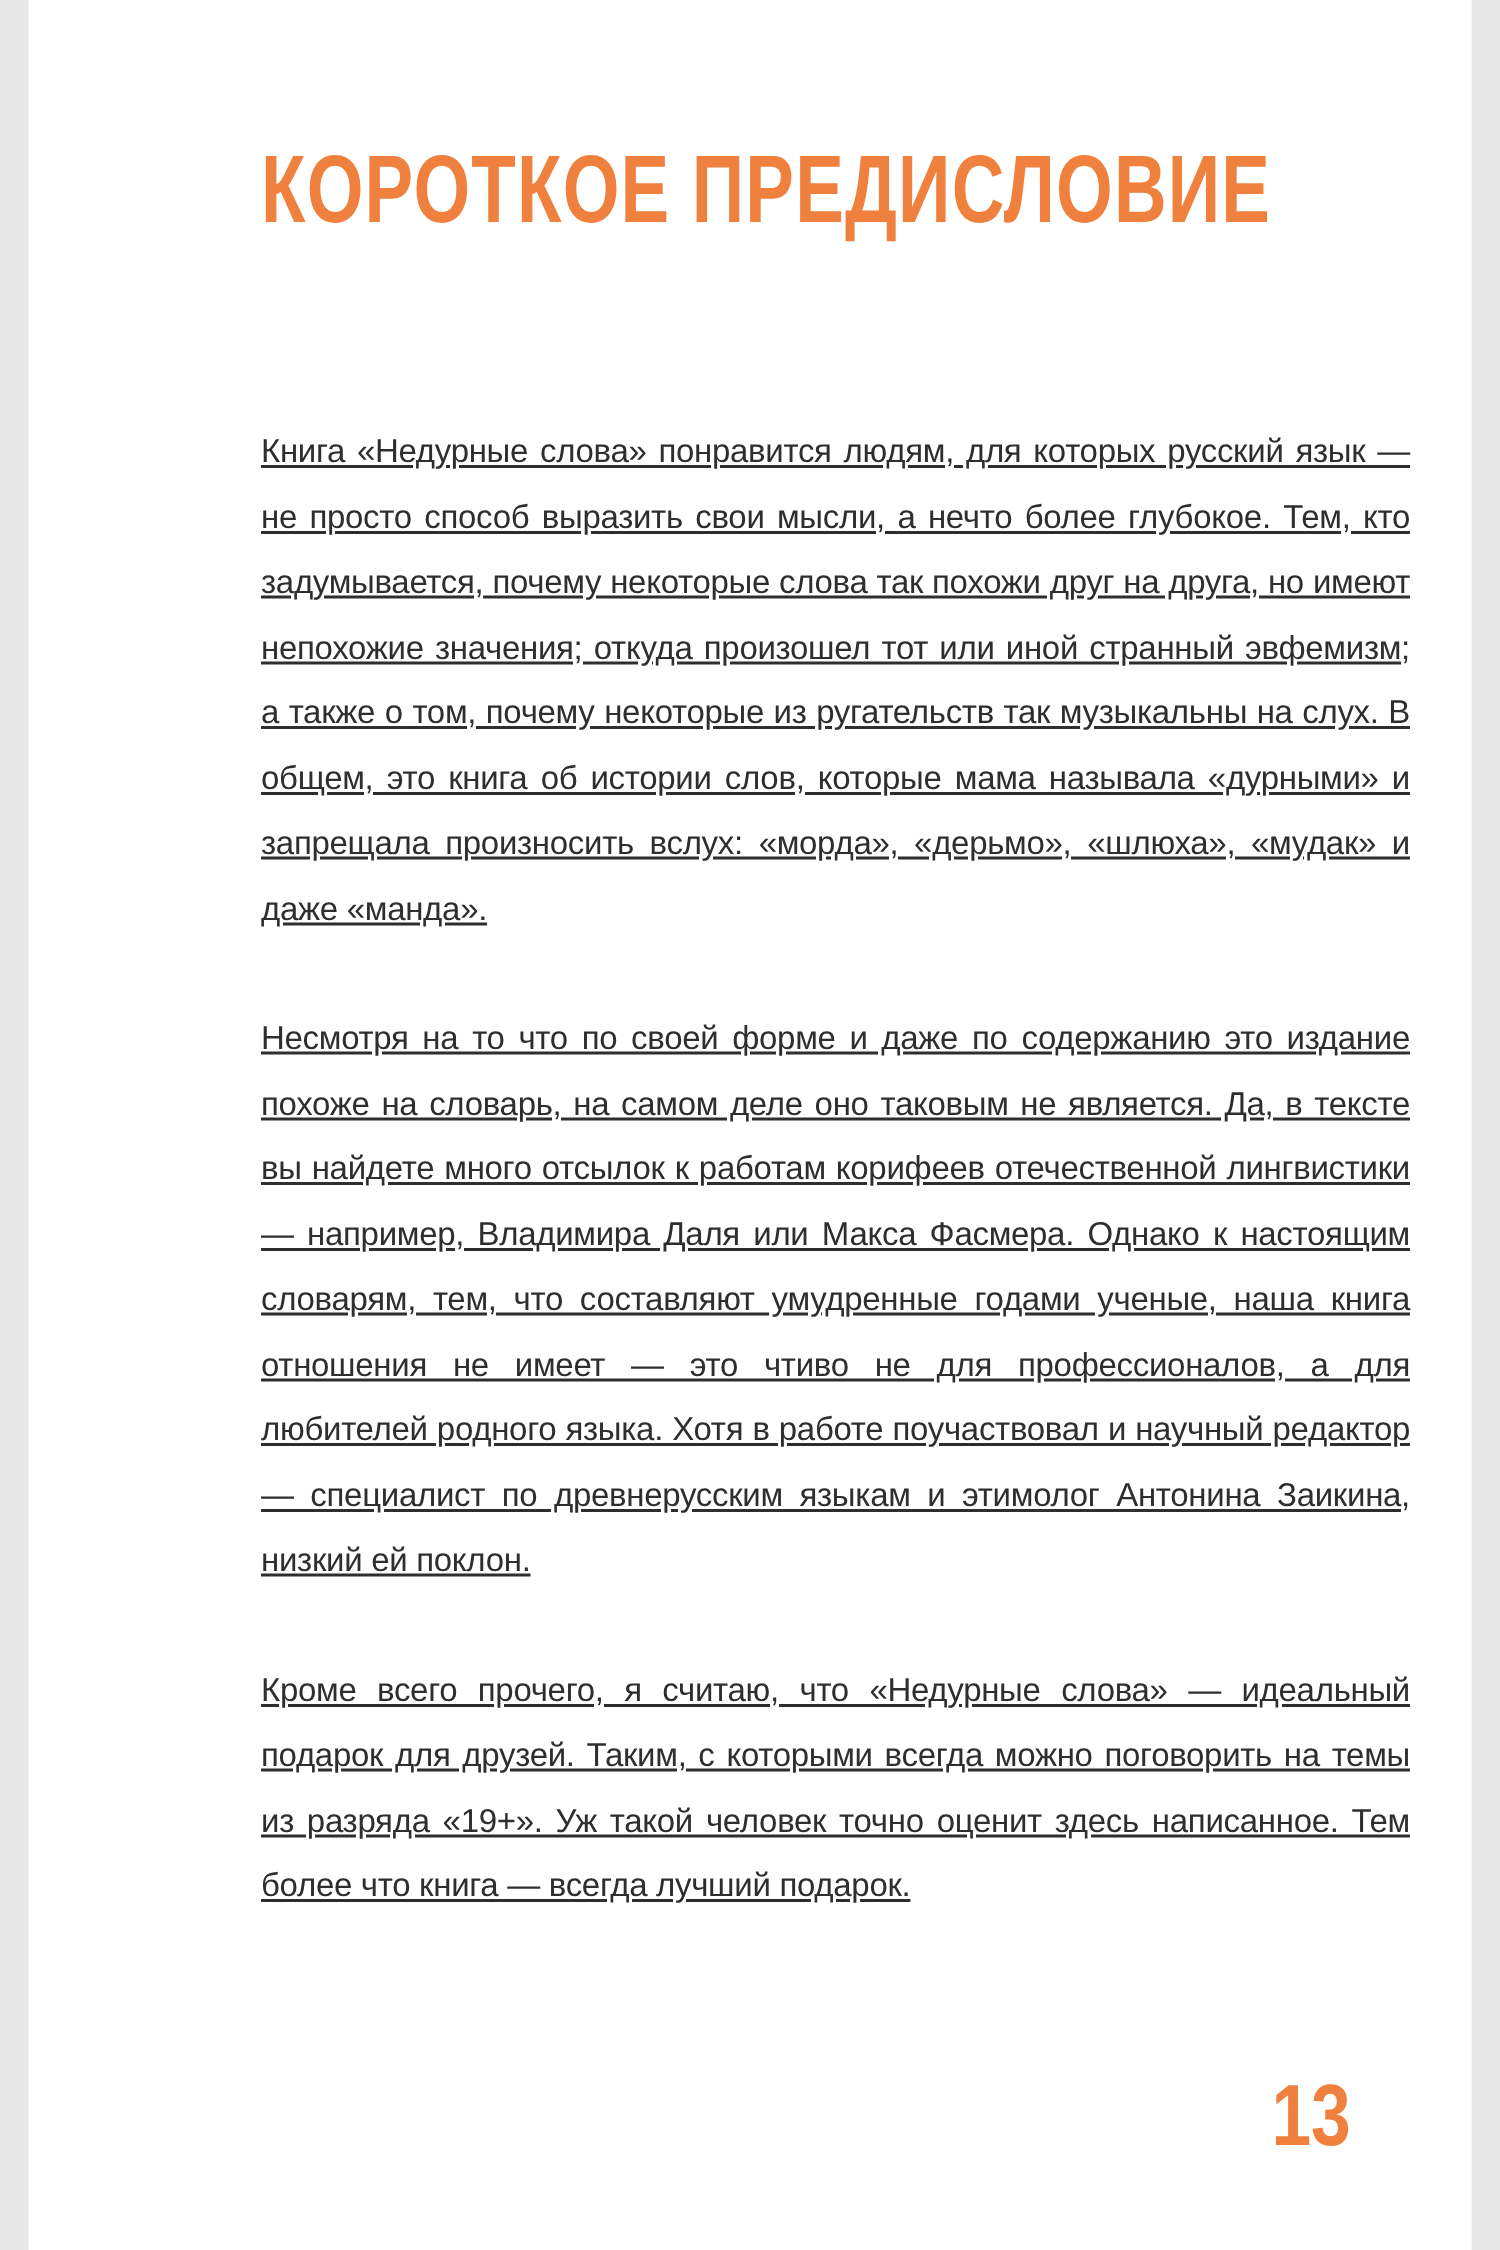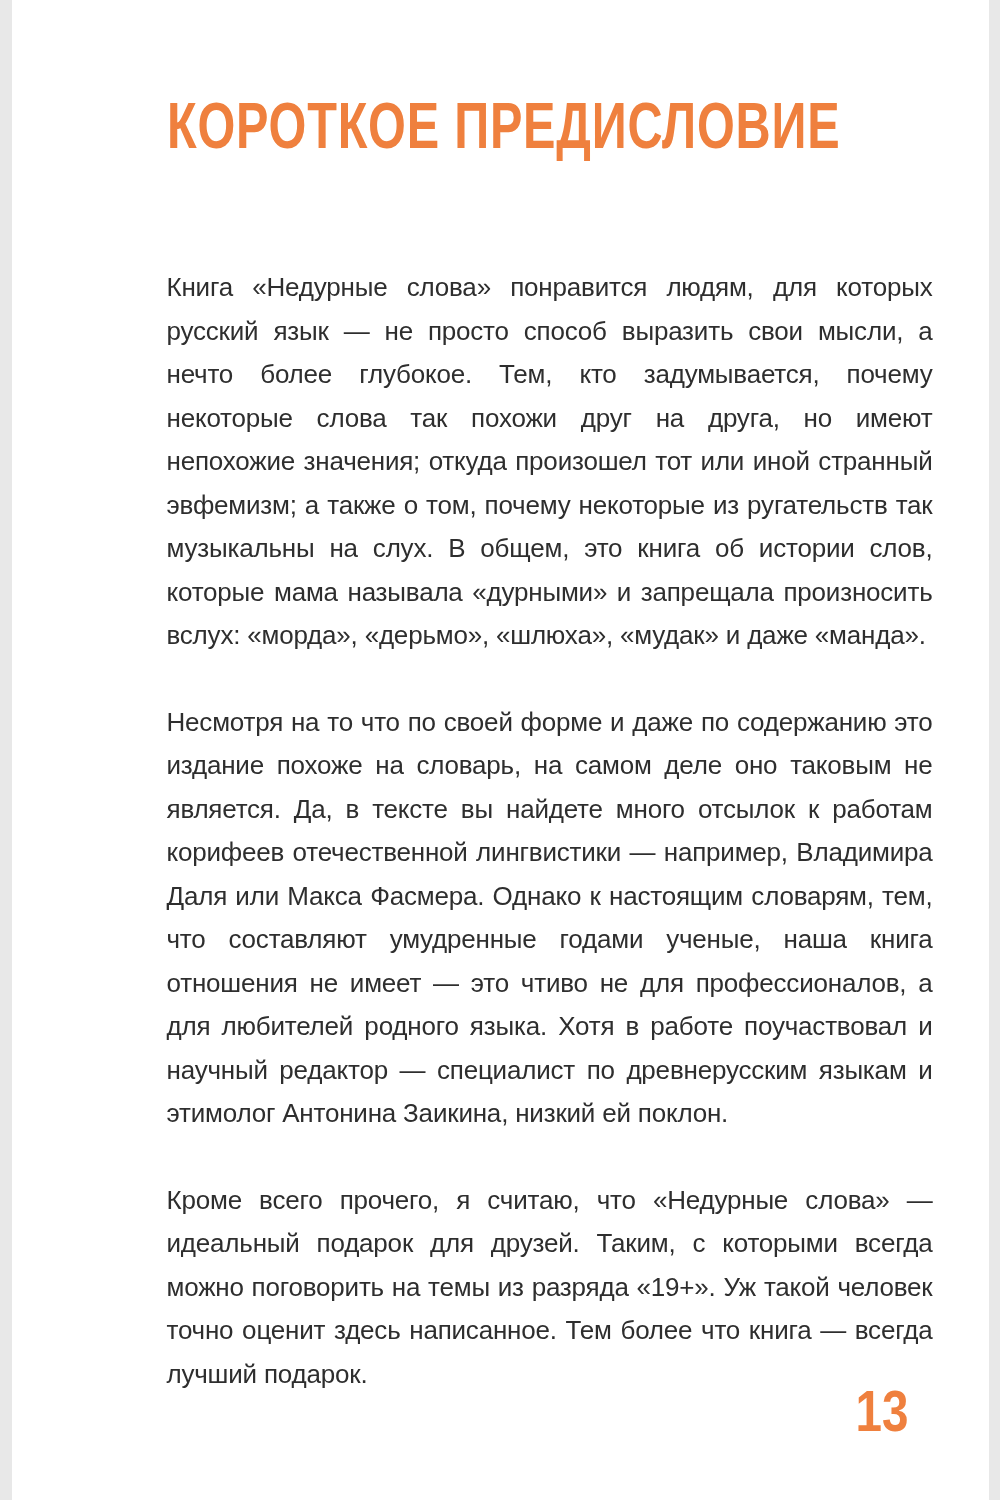--- a/index.html
+++ b/index.html
@@ -8,45 +8,45 @@
     --paper:#ffffff;
   }
   html,body{margin:0;padding:0;background:#e8e8e8;}
   .page{
     position:relative;
     width:962px;height:1500px;
     margin:0 auto;
     background:var(--paper);
     font-family:"Liberation Sans", sans-serif;
     overflow:hidden;
-    padding-left:15px;
   }
   .chapter-title{
     position:absolute;
     left:155px;top:94px;
     margin:0;
     font-size:64px;
     font-weight:700;
     line-height:1;
     color:var(--accent);
     text-transform:uppercase;
     white-space:nowrap;
     letter-spacing:1px;
     transform:scaleX(0.76);
     transform-origin:left top;
   }
   .preface-body{
     position:absolute;
-    left:155px;top:266px;
+    left:155px;top:279px;
     width:766px;
-    font-size:26px;
+    font-size:22px;
     line-height:43.5px;
     letter-spacing:-0.2px;
     color:var(--ink);
     text-align:justify;
+    text-decoration:underline;
   }
   .preface-body p{
     margin:0 0 43px 0;
   }
   .preface-body p:last-child{margin-bottom:0;}
   .folio{
     position:absolute;
     right:80px;top:1382px;
     font-size:58px;
     font-weight:700;

